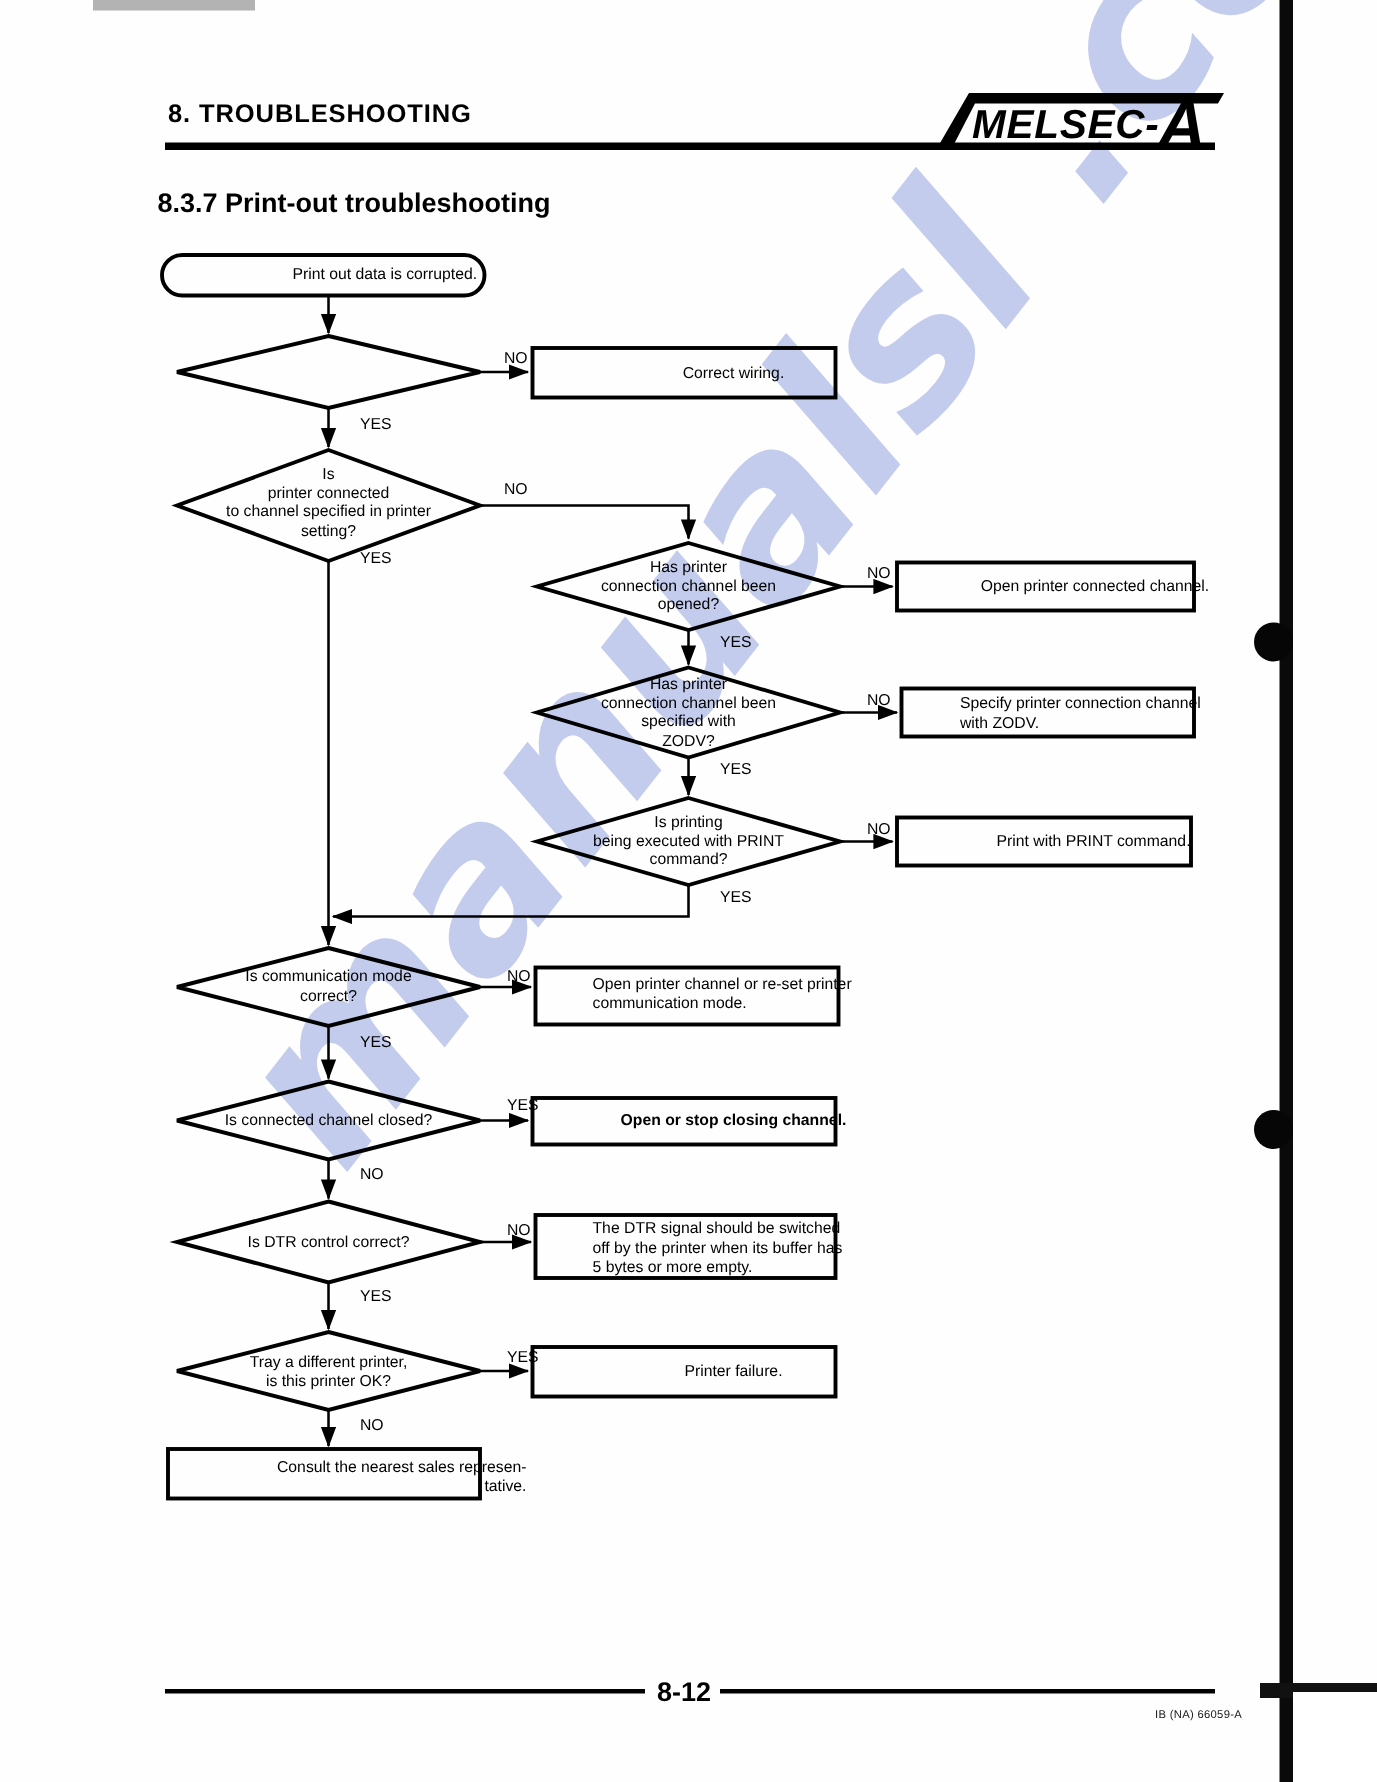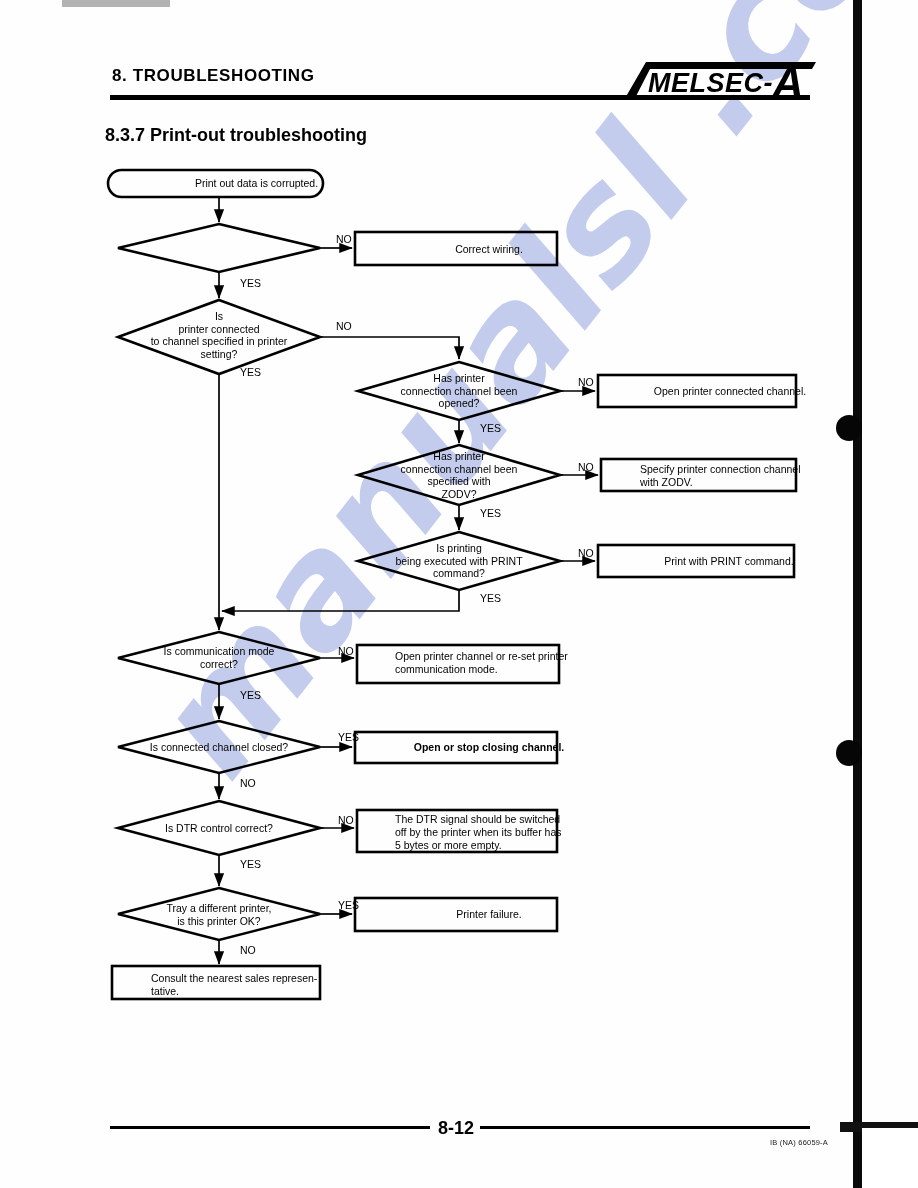--- a/index.html
+++ b/index.html
@@ -248,21 +248,21 @@
   <div class="box-text" style="left:607px; top:463px; width:188px; text-align:left;">Specify  printer  connection  channel
 with ZODV.</div>
   <div class="box-text" style="left:598px; top:555px; width:196px; text-align:center;">Print with PRINT command.</div>
   <div class="box-text" style="left:362px; top:650px; width:196px; text-align:left;">Open printer channel or re-set printer
 communication mode.</div>
   <div class="box-text" style="left:355px; top:741px; width:202px; text-align:center;font-weight:bold;">Open or stop closing channel.</div>
   <div class="box-text" style="left:362px; top:813px; width:195px; text-align:left;">The  DTR  signal  should  be  switched
 off  by  the printer when its buffer has
 5 bytes or more empty.</div>
   <div class="box-text" style="left:355px; top:908px; width:202px; text-align:center;">Printer failure.</div>
-  <div class="box-text" style="left:118px; top:972px; width:200px; text-align:left;">Consult   the   nearest   sales   represen-
+  <div class="box-text" style="left:118px; top:972px; width:200px; text-align:right;">Consult   the   nearest   sales   represen-
 tative.</div>
 
   <div class="edge-label" style="left:320px; top:233px;">NO</div>
   <div class="edge-label" style="left:224px; top:277px;">YES</div>
 
   <div class="edge-label" style="left:320px; top:320px;">NO</div>
   <div class="edge-label" style="left:224px; top:366px;">YES</div>
 
   <div class="edge-label" style="left:562px; top:376px;">NO</div>
   <div class="edge-label" style="left:464px; top:422px;">YES</div>

